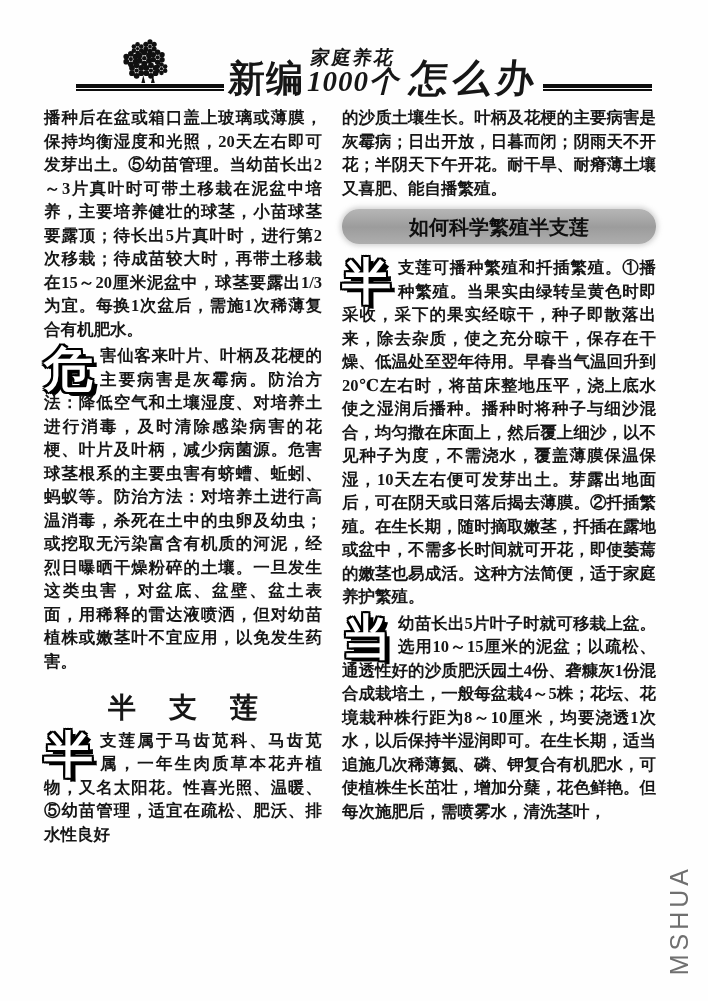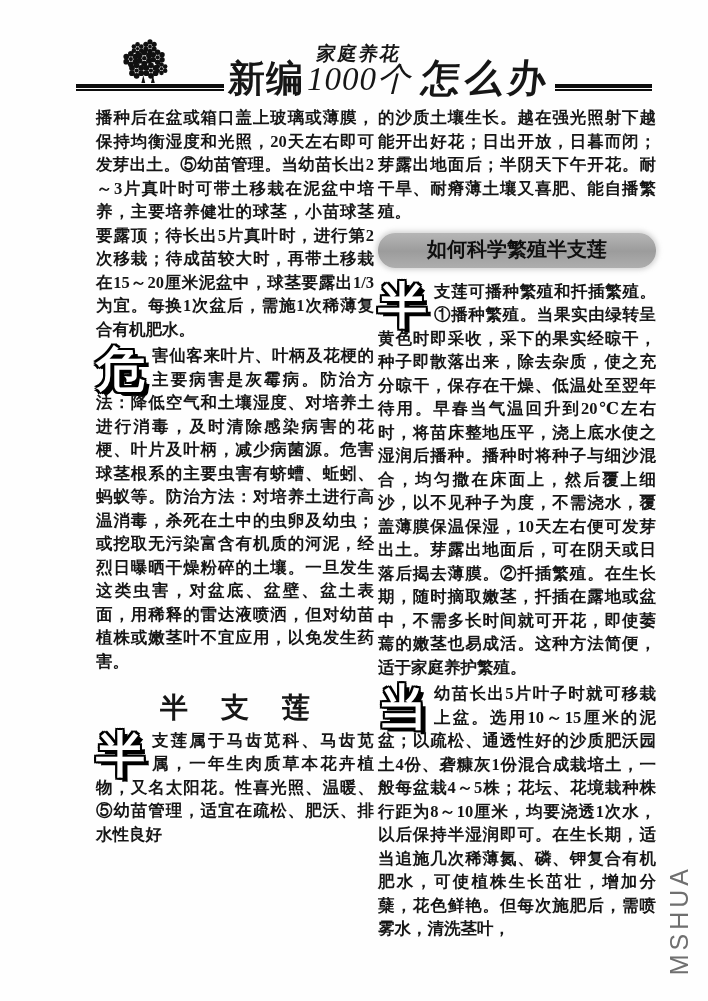--- a/index.html
+++ b/index.html
@@ -20,36 +20,36 @@
     width:100%; height:7px; box-sizing:border-box;
     border-top:4px solid #0d0d0d; border-bottom:2px solid #0d0d0d;
     margin-bottom:5px;
   }
   .rule-right { flex:1; }
   .masthead-title { display:flex; align-items:flex-end; padding:0 4px; white-space:nowrap; }
   .t-prefix { font-size:37px; font-weight:900; line-height:.92; letter-spacing:1px;
               font-family:"Liberation Sans","DejaVu Sans",sans-serif; }
   .t-stack { display:flex; flex-direction:column; align-items:center; line-height:1; margin:0 3px; }
   .t-top   { font-size:19px; font-weight:900; transform:skewX(-8deg); letter-spacing:2px; }
-  .t-bottom{ font-size:33px; font-weight:400; font-style:italic; letter-spacing:1px; }
+  .t-bottom{ font-size:29px; font-weight:700; font-style:italic; letter-spacing:1px; }
   .t-suffix{ font-size:38px; font-weight:900; transform:skewX(-6deg); letter-spacing:5px;
              padding-left:8px; line-height:.95; }
   
-  .columns { display:flex; gap:4px; padding:10px 52px 0 96px; }
+  .columns { display:flex; gap:20px; padding:10px 52px 0 44px; }
   .col-left  { width:278px; flex:none; }
   .col-right { flex:1; min-width:0; }
   .para {
     font-size:16.5px; line-height:23.5px; text-align:justify;
     text-justify:inter-character; margin:0 0 3px; font-weight:600;
   }
   .section-header {
     background:linear-gradient(180deg,#b6b6b6,#9c9c9c 52%,#aeaeae);
     border-radius:17px; box-shadow:0 0 5px 2px rgba(160,160,160,.45);
     text-align:center; font-size:20px; font-weight:700; color:#0f0f0f;
-    font-family:Liberation Mono, monospace;
+    font-family:Liberation Sans, sans-serif;
     padding:8px 2px 7px; margin:9px 0 12px; line-height:1;
   }
   .chapter-title {
     font-size:28px; font-weight:900; text-align:center;
     letter-spacing:33px; padding-left:33px; margin:18px 0 4px; line-height:1.2;font-family:Liberation Serif, serif;
   }
   .dropcap {
     float:left; font-size:49px; line-height:44px; font-weight:900;
     margin:3px 7px 0 0; color:#fff;
     font-family:"Liberation Sans","DejaVu Sans",sans-serif;
@@ -121,21 +121,21 @@
 
       <h2 class="chapter-title">半支莲</h2>
 
 
       <p class="para">
         <span class="dropcap">半</span><span>支莲属于马齿苋科、马齿苋属，一年生肉质草本花卉植物，又名太阳花。性喜光照、温暖、⑤幼苗管理，适宜在疏松、肥沃、排水性良好</span>
       </p>
     </section>
 
     <section class="col col-right">
-      <p class="para">的沙质土壤生长。越在强光照射下越能开出好花；日出开放，日暮而闭；芽露出地面后；半阴天下午开花。耐干旱、耐瘠薄土壤又喜肥、能自播繁殖。</p>
+      <p class="para">的沙质土壤生长。叶柄及花梗的主要病害是灰霉病；日出开放，日暮而闭；阴雨天不开花；半阴天下午开花。耐干旱、耐瘠薄土壤又喜肥、能自播繁殖。</p>
 
       <div class="section-header">
         <span>如何科学繁殖半支莲</span>
       </div>
 
       <p class="para">
         <span class="dropcap">半</span><span>支莲可播种繁殖和扦插繁殖。①播种繁殖。当果实由绿转呈黄色时即采收，采下的果实经晾干，种子即散落出来，除去杂质，使之充分晾干，保存在干燥、低温处至翌年待用。早春当气温回升到20℃左右时，将苗床整地压平，浇上底水使之湿润后播种。播种时将种子与细沙混合，均匀撒在床面上，然后覆上细沙，以不见种子为度，不需浇水，覆盖薄膜保温保湿，10天左右便可发芽出土。芽露出地面后，可在阴天或日落后揭去薄膜。②扦插繁殖。在生长期，随时摘取嫩茎，扦插在露地或盆中，不需多长时间就可开花，即使萎蔫的嫩茎也易成活。这种方法简便，适于家庭养护繁殖。</span>
       </p>
 
 

